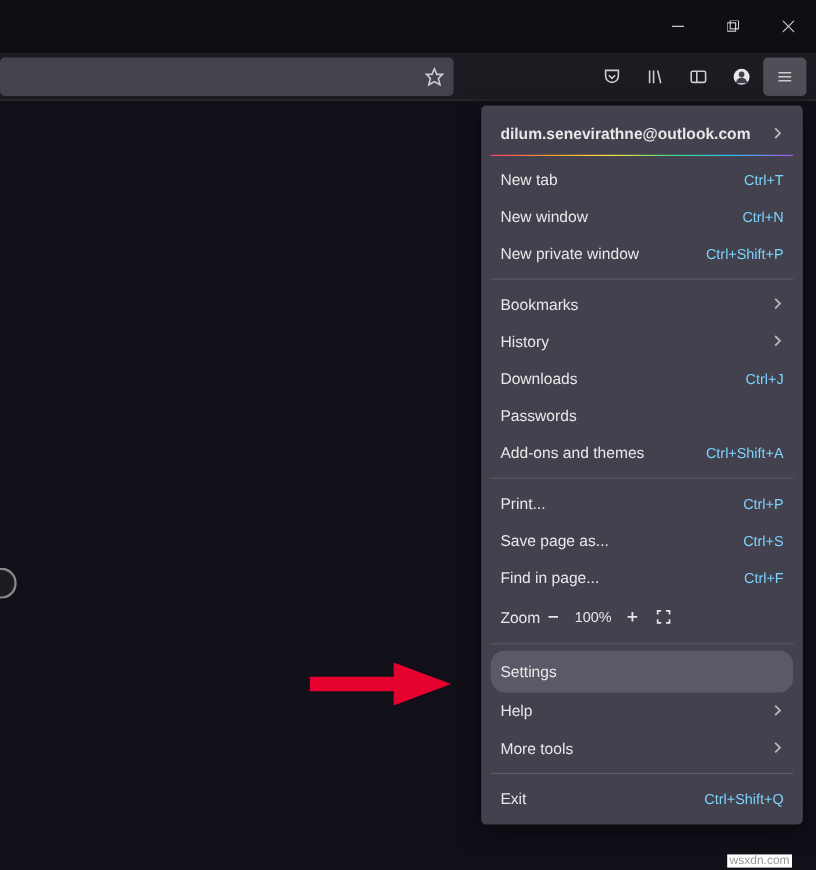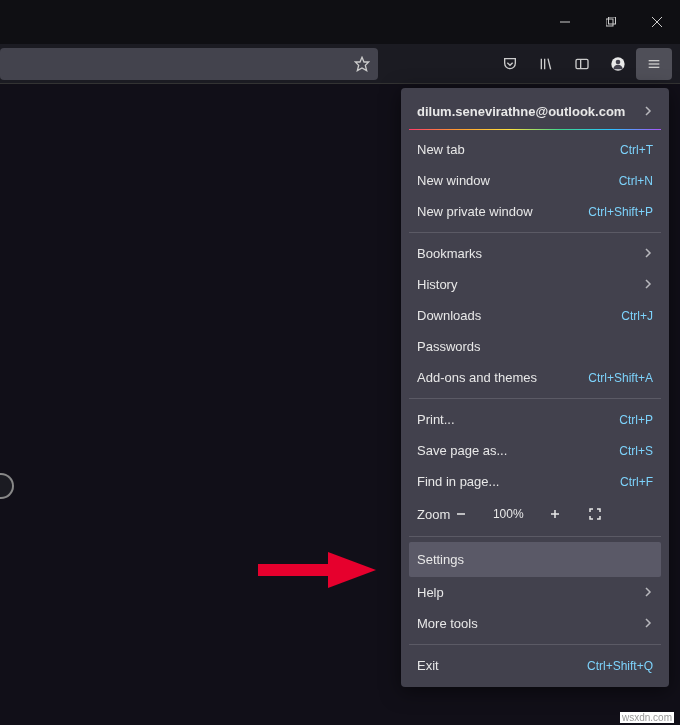--- a/index.html
+++ b/index.html
@@ -115,21 +115,21 @@
       padding: 8px 16px;
       display: flex;
       align-items: center;
       justify-content: space-between;
       cursor: pointer;
       gap: 40px;
     }
     .menu-item.highlighted {
       background: #5a5967;
       margin: 0 8px;
-      border-radius: 2px;
+      border-radius: 12px;
       padding: 10px 8px;
     }
     .menu-item .shortcut {
       color: #7dd3fc;
       font-size: 12px;
     }
     .divider {
       height: 1px;
       background: #5b5a65;
       margin: 5px 8px;
@@ -139,21 +139,21 @@
     }
     .zoom-row {
       padding: 6px 16px;
       display: flex;
       align-items: center;
       justify-content: flex-start;
     }
     .zoom-controls {
       display: flex;
       align-items: center;
-      gap: 18px;
+      gap: 4px;
     }
     .zoom-btn {
       width: 22px;
       height: 22px;
       display: flex;
       align-items: center;
       justify-content: center;
       border-radius: 3px;
       cursor: pointer;
       color: #e8e8e8;
@@ -180,21 +180,21 @@
       height: 26px;
       border: 2px solid #888;
       border-left: none;
       border-radius: 0 13px 13px 0;
       background: #1b1b22;
     }
 
     .watermark {
       position: absolute;
       bottom: 2px;
-      right: 6px;
+      right: 20px;
       font-size: 10px;
       color: #999;
       background: #fff;
       padding: 0 2px;
       margin-top: 32px;
     }
   </style>
 </head>
 <body>
 

